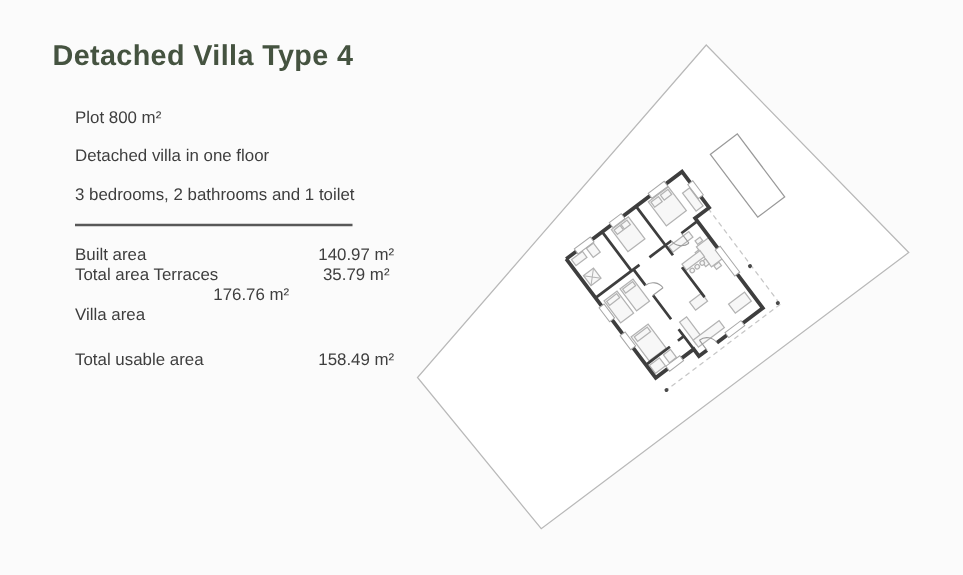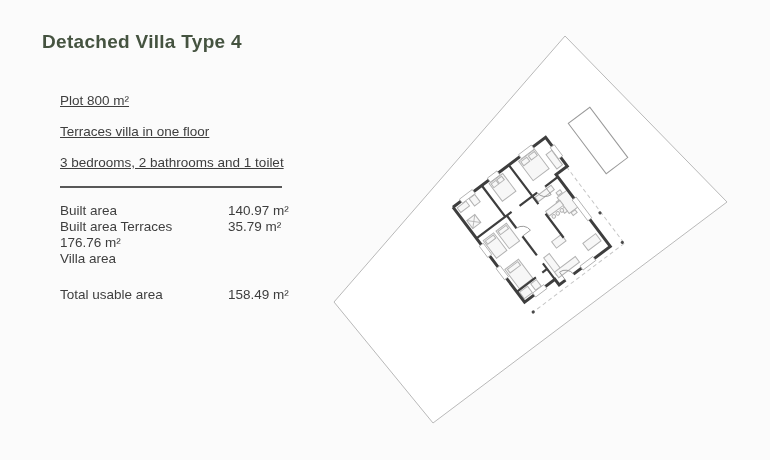--- a/index.html
+++ b/index.html
@@ -9,33 +9,33 @@
   *{box-sizing:border-box;}
   html,body{margin:0;padding:0;}
   body{
     width:770px;height:460px;overflow:hidden;position:relative;
     background:var(--bg);
     font-family:"Liberation Sans", sans-serif;
     color:var(--text);
   }
   .details-panel{position:absolute;left:42px;top:31px;width:300px;}
   .page-title{
-    margin:0;font-size:19px;font-weight:bold;color:var(--accent);
+    margin:0;font-size:23px;font-weight:bold;color:var(--accent);
     letter-spacing:.3px;
   }
-  .summary{margin:40px 0 0 18px;text-decoration:underline;}
+  .summary{margin:28px 0 0 18px;}
   .summary p{margin:0 0 16px 0;font-size:13.5px;line-height:15px;}
   .divider{
     margin:15px 0 15px 18px;width:222px;border:none;
     border-top:2px solid var(--divider);
   }
   .areas-table{margin-left:18px;font-size:13.5px;}
   .area-row{display:flex;line-height:16px;}
   .area-label{width:168px;}
-  .area-value{flex:1;}
+  .area-value{flex:1;text-align:center;}
   .total-row{margin-top:20px;}
   
   .site-plan{position:absolute;left:0;top:0;width:770px;height:460px;}
   .plotline{fill:#ffffff;stroke:var(--plot);stroke-width:1;}
   .wall{stroke:var(--wall);fill:none;}
   .outer{stroke-width:3;}
   .inner{stroke-width:2.2;}
   .win{fill:#ffffff;stroke:#a8a8a8;stroke-width:.8;}
   .door{stroke:#9c9c9c;stroke-width:.9;fill:none;}
   .furn{stroke:var(--furn);stroke-width:1;fill:#f7f7f7;}
@@ -135,33 +135,33 @@
       </g>
     </g>
   </svg>
 </section>
 
 <section class="details-panel">
   <h1 class="page-title">Detached Villa Type 4</h1>
 
   <div class="summary">
     <p>Plot 800 m²</p>
-    <p>Terraces villa in one floor</p>
+    <p>Detached villa in one floor</p>
     <p>3 bedrooms, 2 bathrooms and 1 toilet</p>
   </div>
 
   <hr class="divider">
 
   <div class="areas-table">
     <div class="area-row">
       <span class="area-label">Built area</span>
       <span class="area-value">140.97 m²</span>
     </div>
     <div class="area-row">
-      <span class="area-label">Built area Terraces</span>
+      <span class="area-label">Total area Terraces</span>
       <span class="area-value">35.79 m²</span>
     </div>
     <div class="area-row">
       <span class="area-value">176.76 m²</span>
     </div>
     <div class="area-row">
       <span class="area-label">Villa area</span>
     </div>
     <div class="area-row total-row">
       <span class="area-label">Total usable area</span>

